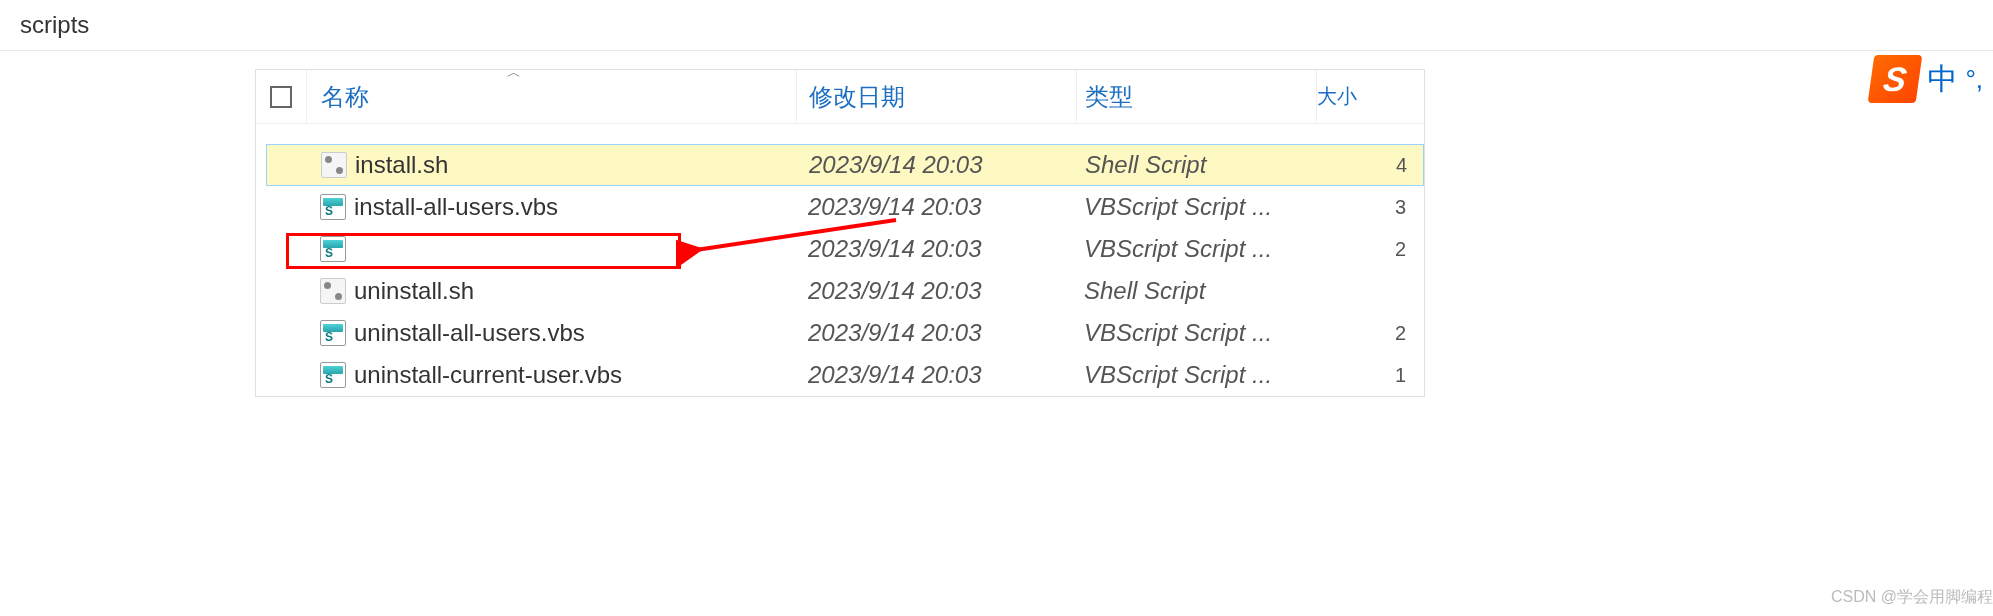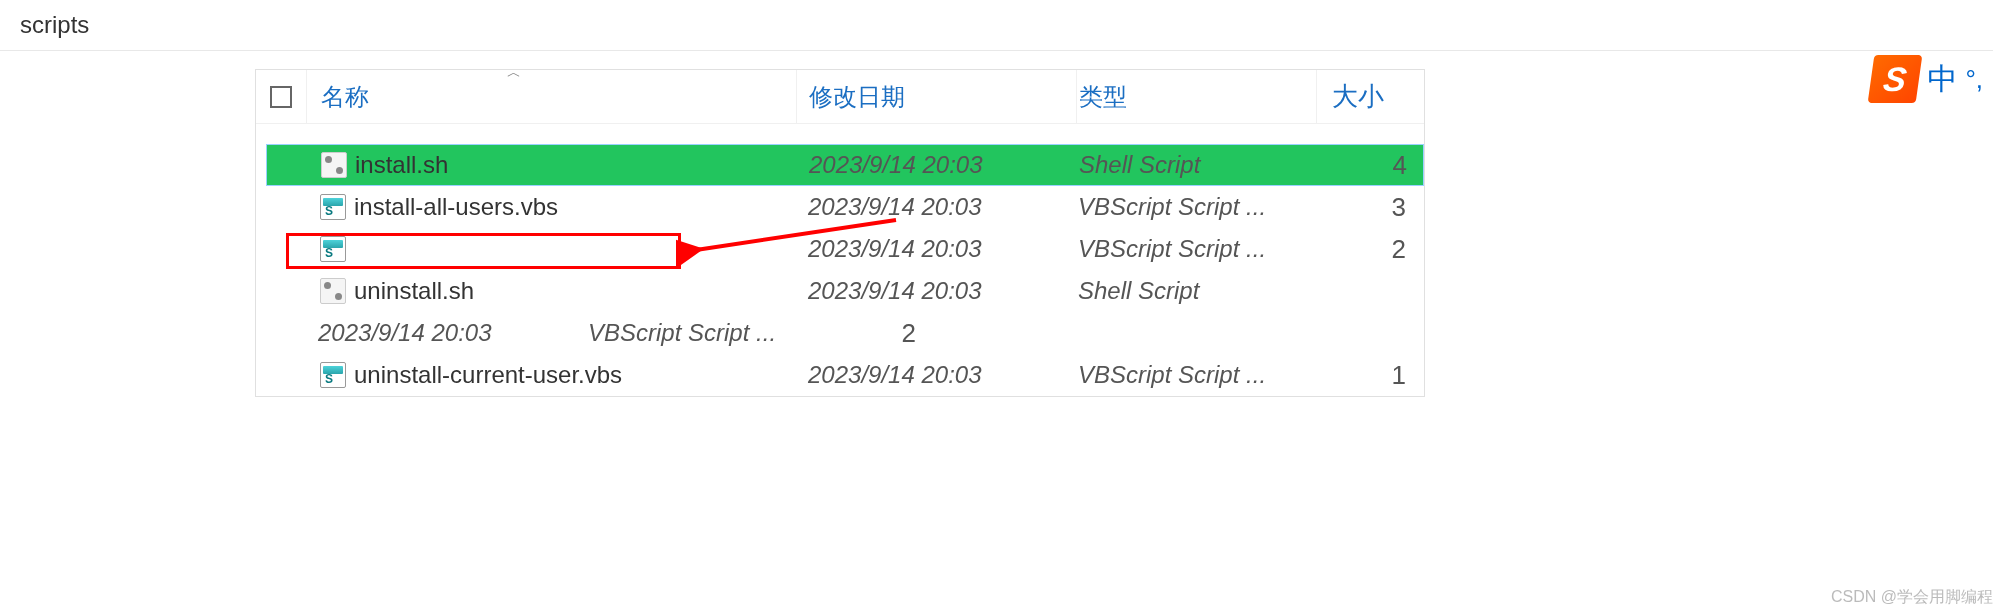--- a/index.html
+++ b/index.html
@@ -72,29 +72,28 @@
       width: 280px;
       color: #1b6ec2;
       font-size: 24px;
       padding-left: 12px;
     }
     
     .col-type {
       width: 240px;
       color: #1b6ec2;
       font-size: 24px;
-      padding-left: 2px;
+      padding-left: 8px;
     }
     
     .col-size {
       width: 100px;
       color: #1b6ec2;
-      font-size: 26px;
+      font-size: 20px;
       text-align: left;
-      padding-left: 15px;
     }
     
     .header-row .col-name,
     .header-row .col-date,
     .header-row .col-type,
     .header-row .col-size {
       border-left: 1px solid #f0f0f0;
       height: 100%;
       display: flex;
       align-items: center;
@@ -105,21 +104,21 @@
     }
     
     .file-row {
       display: flex;
       align-items: center;
       height: 42px;
       position: relative;
     }
     
     .file-row.selected {
-      background: #22c55e;
+      background: #fef9c3;
       border: 1px solid #99d1ff;
       margin-left: 10px;
       margin-right: 0;
     }
     
     .file-row.selected .checkbox-cell {
       width: 40px;
     }
     
     .file-row .col-name {
@@ -338,20 +337,24 @@
         <div class="col-name">
           <div class="file-icon sh-icon"></div>
           <span>uninstall.sh</span>
         </div>
         <div class="col-date">2023/9/14 20:03</div>
         <div class="col-type">Shell Script</div>
         <div class="col-size"></div>
       </div>
       <div class="file-row">
         <div class="checkbox-cell"></div>
+        <div class="col-name">
+          <div class="file-icon vbs-icon"></div>
+          <span>uninstall-all-users.vbs</span>
+        </div>
         <div class="col-date">2023/9/14 20:03</div>
         <div class="col-type">VBScript Script ...</div>
         <div class="col-size">2</div>
       </div>
       <div class="file-row">
         <div class="checkbox-cell"></div>
         <div class="col-name">
           <div class="file-icon vbs-icon"></div>
           <span>uninstall-current-user.vbs</span>
         </div>

